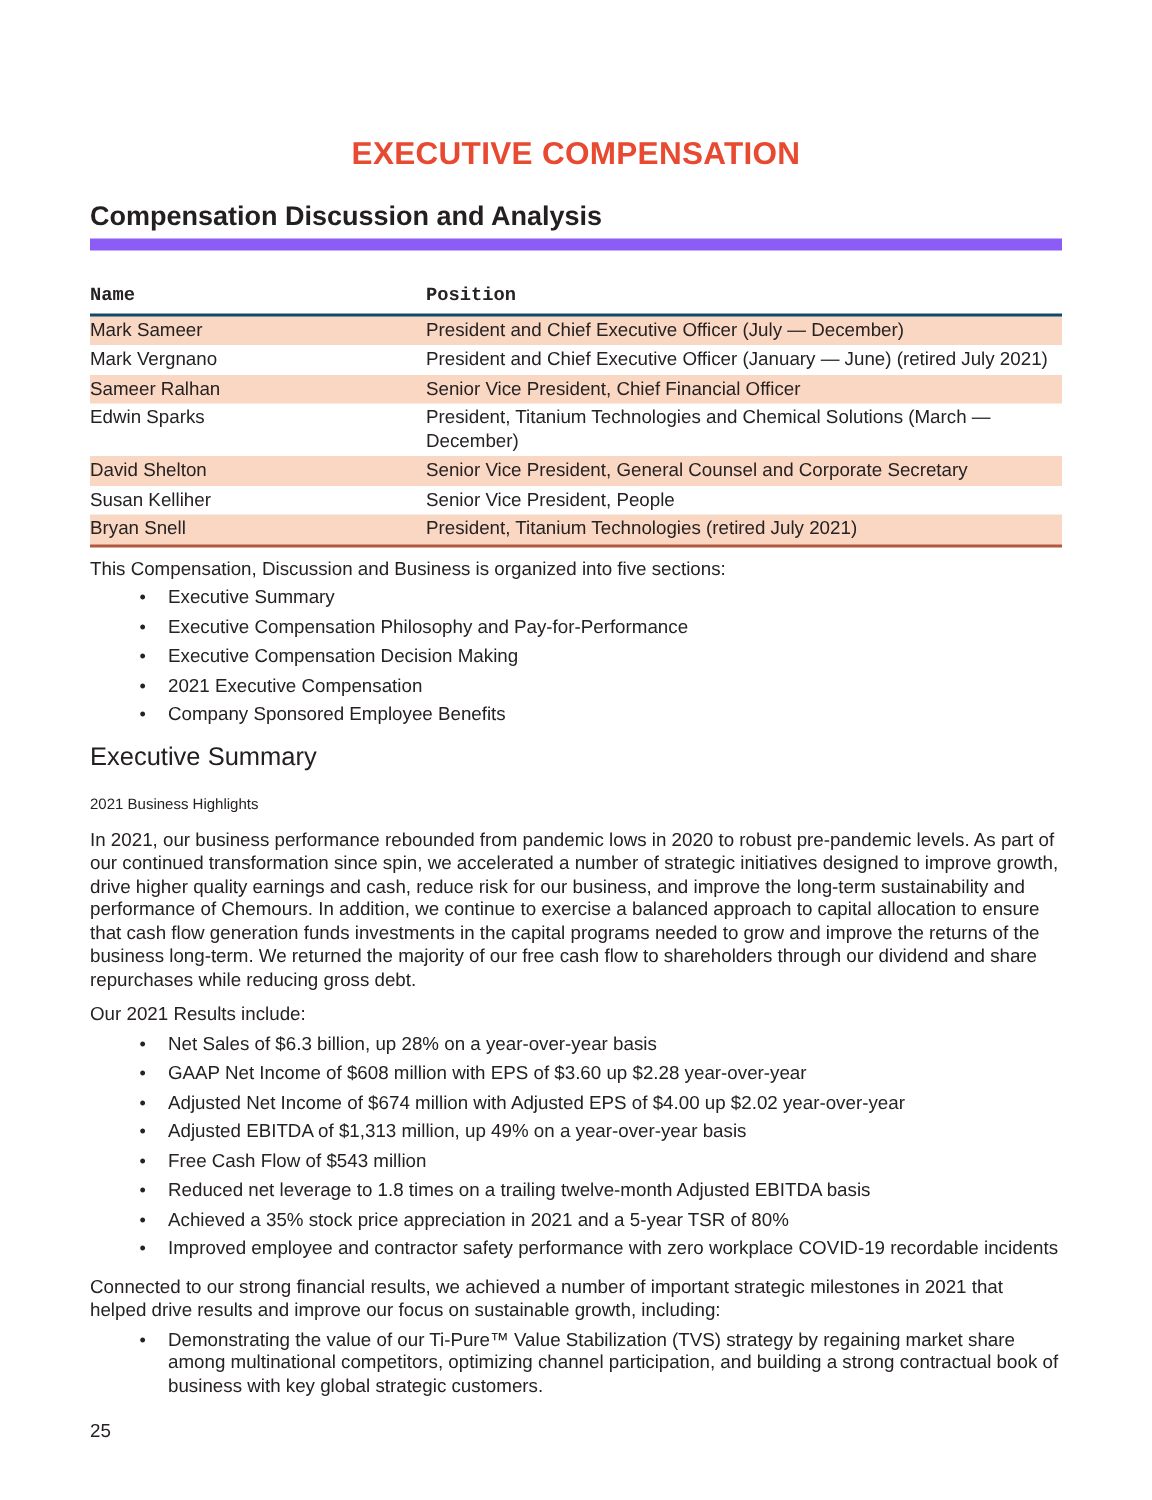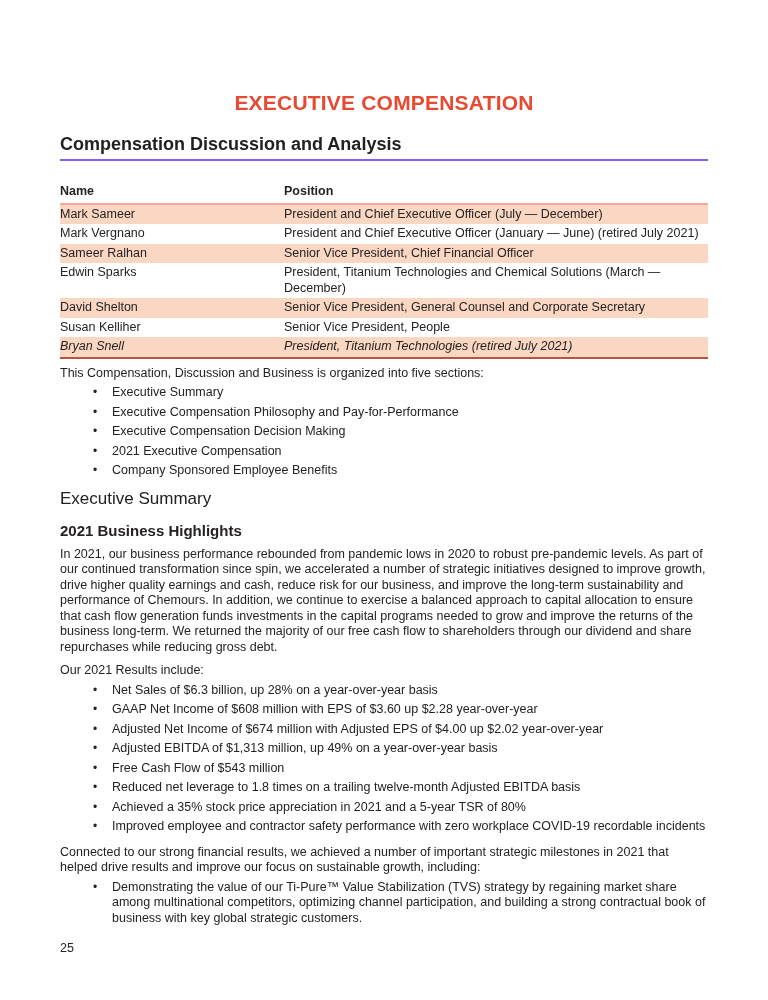--- a/index.html
+++ b/index.html
@@ -23,42 +23,43 @@
     font-weight: 700;
     color: #e84931;
     letter-spacing: 0.2px;
   }
   h2.section-heading {
     margin: 0 0 22px 0;
     font-size: 18px;
     line-height: 21px;
     font-weight: 700;
     color: #242021;
-    border-bottom: 2px solid #8b5cf6;
+    border-bottom: 8px solid #8b5cf6;
     padding-bottom: 4px;
   }
 
   table.officers {
     width: 100%;
     border-collapse: collapse;
     margin: 0 0 7px 0;
   }
   table.officers th {
     text-align: left;
     font-weight: 700;
     padding: 1px 0 3px 0;
-    border-bottom: 2px solid #fca5a5;
+    border-bottom: 2px solid #0c4a6e;
+    font-family: Liberation Mono, monospace;
   }
   table.officers th.col-name { width: 224px; }
   table.officers td {
     padding: 2px 4px 2px 0;
     vertical-align: top;
   }
   table.officers tr.hl td { background: #fad7c2; }
-  table.officers tbody tr:last-child td { border-bottom: 2px solid #b4573e; font-style: italic; }
+  table.officers tbody tr:last-child td { border-bottom: 2px solid #b4573e; }
 
   p { margin: 0 0 8px 0; }
   p.lead { margin: 0 0 4px 0; }
 
   ul.bullets { list-style: none; margin: 0 0 10px 0; padding: 0; }
   ul.bullets li { position: relative; padding-left: 52px; margin: 0 0 4px 0; }
   ul.bullets li::before {
     content: "\2022";
     position: absolute;
     left: 33px;
@@ -69,23 +70,23 @@
 
   h3.summary-heading {
     margin: 6px 0 14px 0;
     font-size: 17px;
     line-height: 20px;
     font-weight: 400;
     color: #242021;
   }
   h4.sub-heading {
     margin: 0 0 9px 0;
-    font-size: 15px;
+    font-size: 10px;
     line-height: 15px;
-    font-weight: 700;
+    font-weight: 400;
   }
 
   .page-footer {
     margin-top: 15px;
     text-align: left;
   }
 </style>
 </head>
 <body>
 

